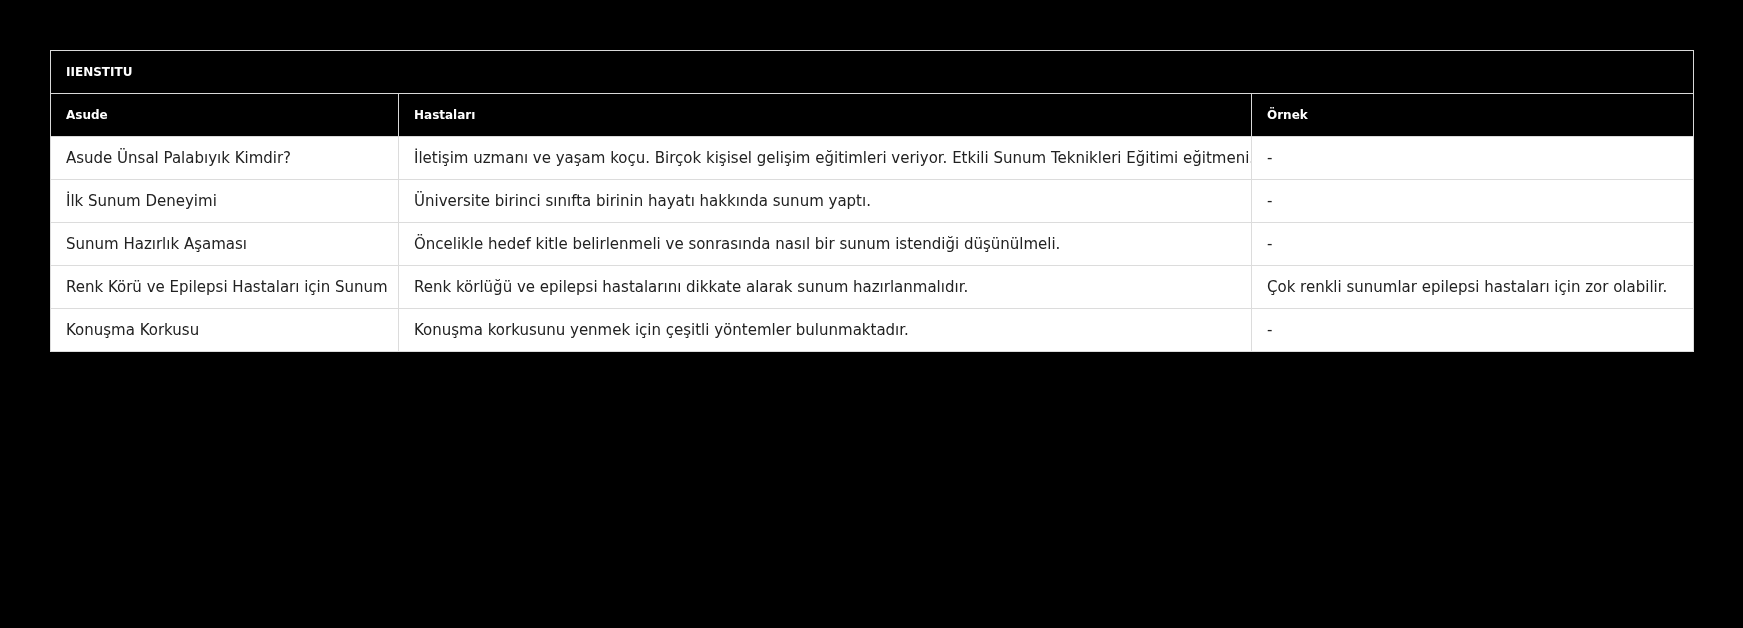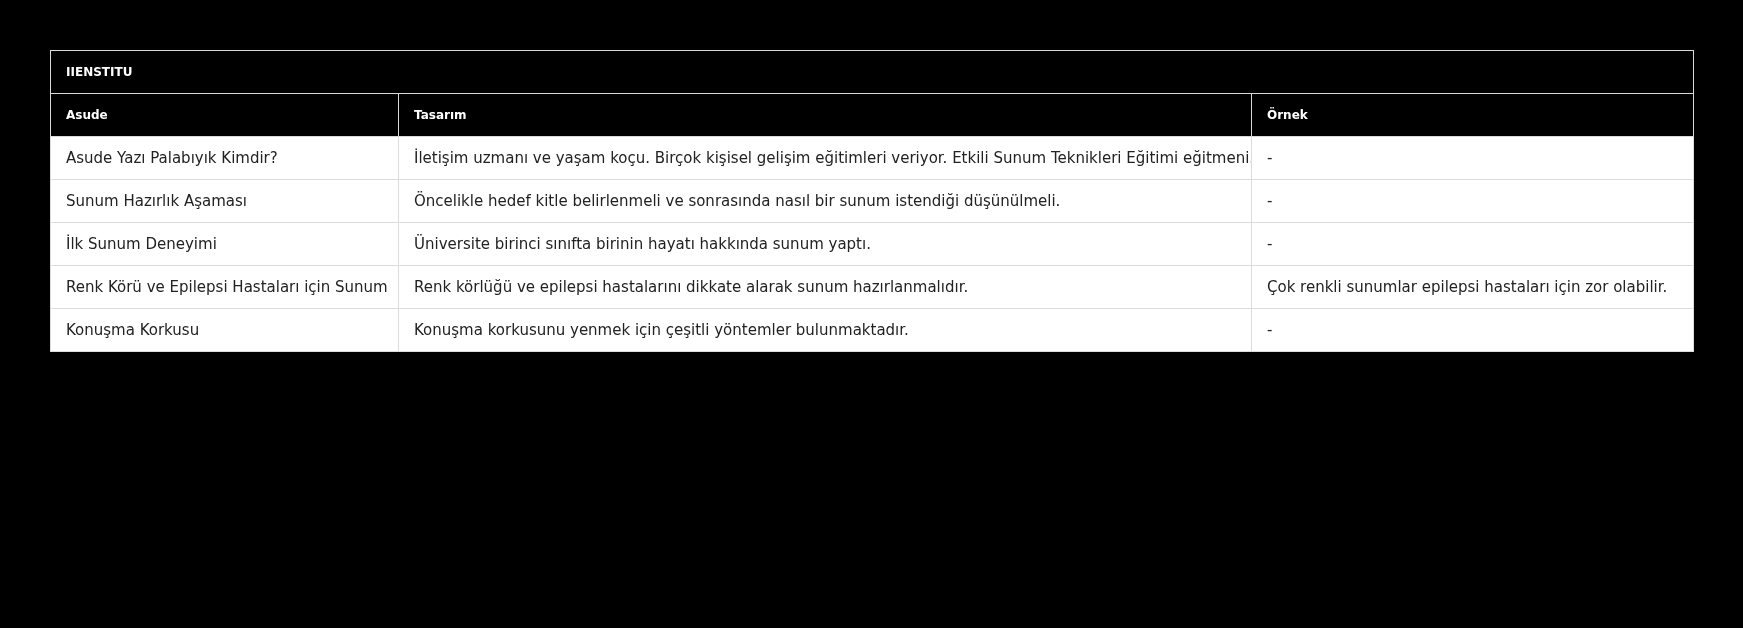--- a/index.html
+++ b/index.html
@@ -73,38 +73,38 @@
       <col class="c1">
         <col class="c2">
         <col class="c3">
     </colgroup>
     <thead>
       <tr>
         <th colspan="3" class="title-cell">IIENSTITU</th>
       </tr>
       <tr>
         <th>Asude</th>
-        <th>Tasarım</th>
+        <th>Hastaları</th>
         <th>Örnek</th>
       </tr>
     </thead>
     <tbody>
       <tr>
-        <td>Asude Yazı Palabıyık Kimdir?</td>
+        <td>Asude Ünsal Palabıyık Kimdir?</td>
         <td>İletişim uzmanı ve yaşam koçu. Birçok kişisel gelişim eğitimleri veriyor. Etkili Sunum Teknikleri Eğitimi eğitmeni.</td>
+        <td>-</td>
+      </tr>
+      <tr>
+        <td>İlk Sunum Deneyimi</td>
+        <td>Üniversite birinci sınıfta birinin hayatı hakkında sunum yaptı.</td>
         <td>-</td>
       </tr>
       <tr>
         <td>Sunum Hazırlık Aşaması</td>
         <td>Öncelikle hedef kitle belirlenmeli ve sonrasında nasıl bir sunum istendiği düşünülmeli.</td>
-        <td>-</td>
-      </tr>
-      <tr>
-        <td>İlk Sunum Deneyimi</td>
-        <td>Üniversite birinci sınıfta birinin hayatı hakkında sunum yaptı.</td>
         <td>-</td>
       </tr>
       <tr>
         <td>Renk Körü ve Epilepsi Hastaları için Sunum</td>
         <td>Renk körlüğü ve epilepsi hastalarını dikkate alarak sunum hazırlanmalıdır.</td>
         <td>Çok renkli sunumlar epilepsi hastaları için zor olabilir.</td>
       </tr>
       <tr>
         <td>Konuşma Korkusu</td>
         <td>Konuşma korkusunu yenmek için çeşitli yöntemler bulunmaktadır.</td>

